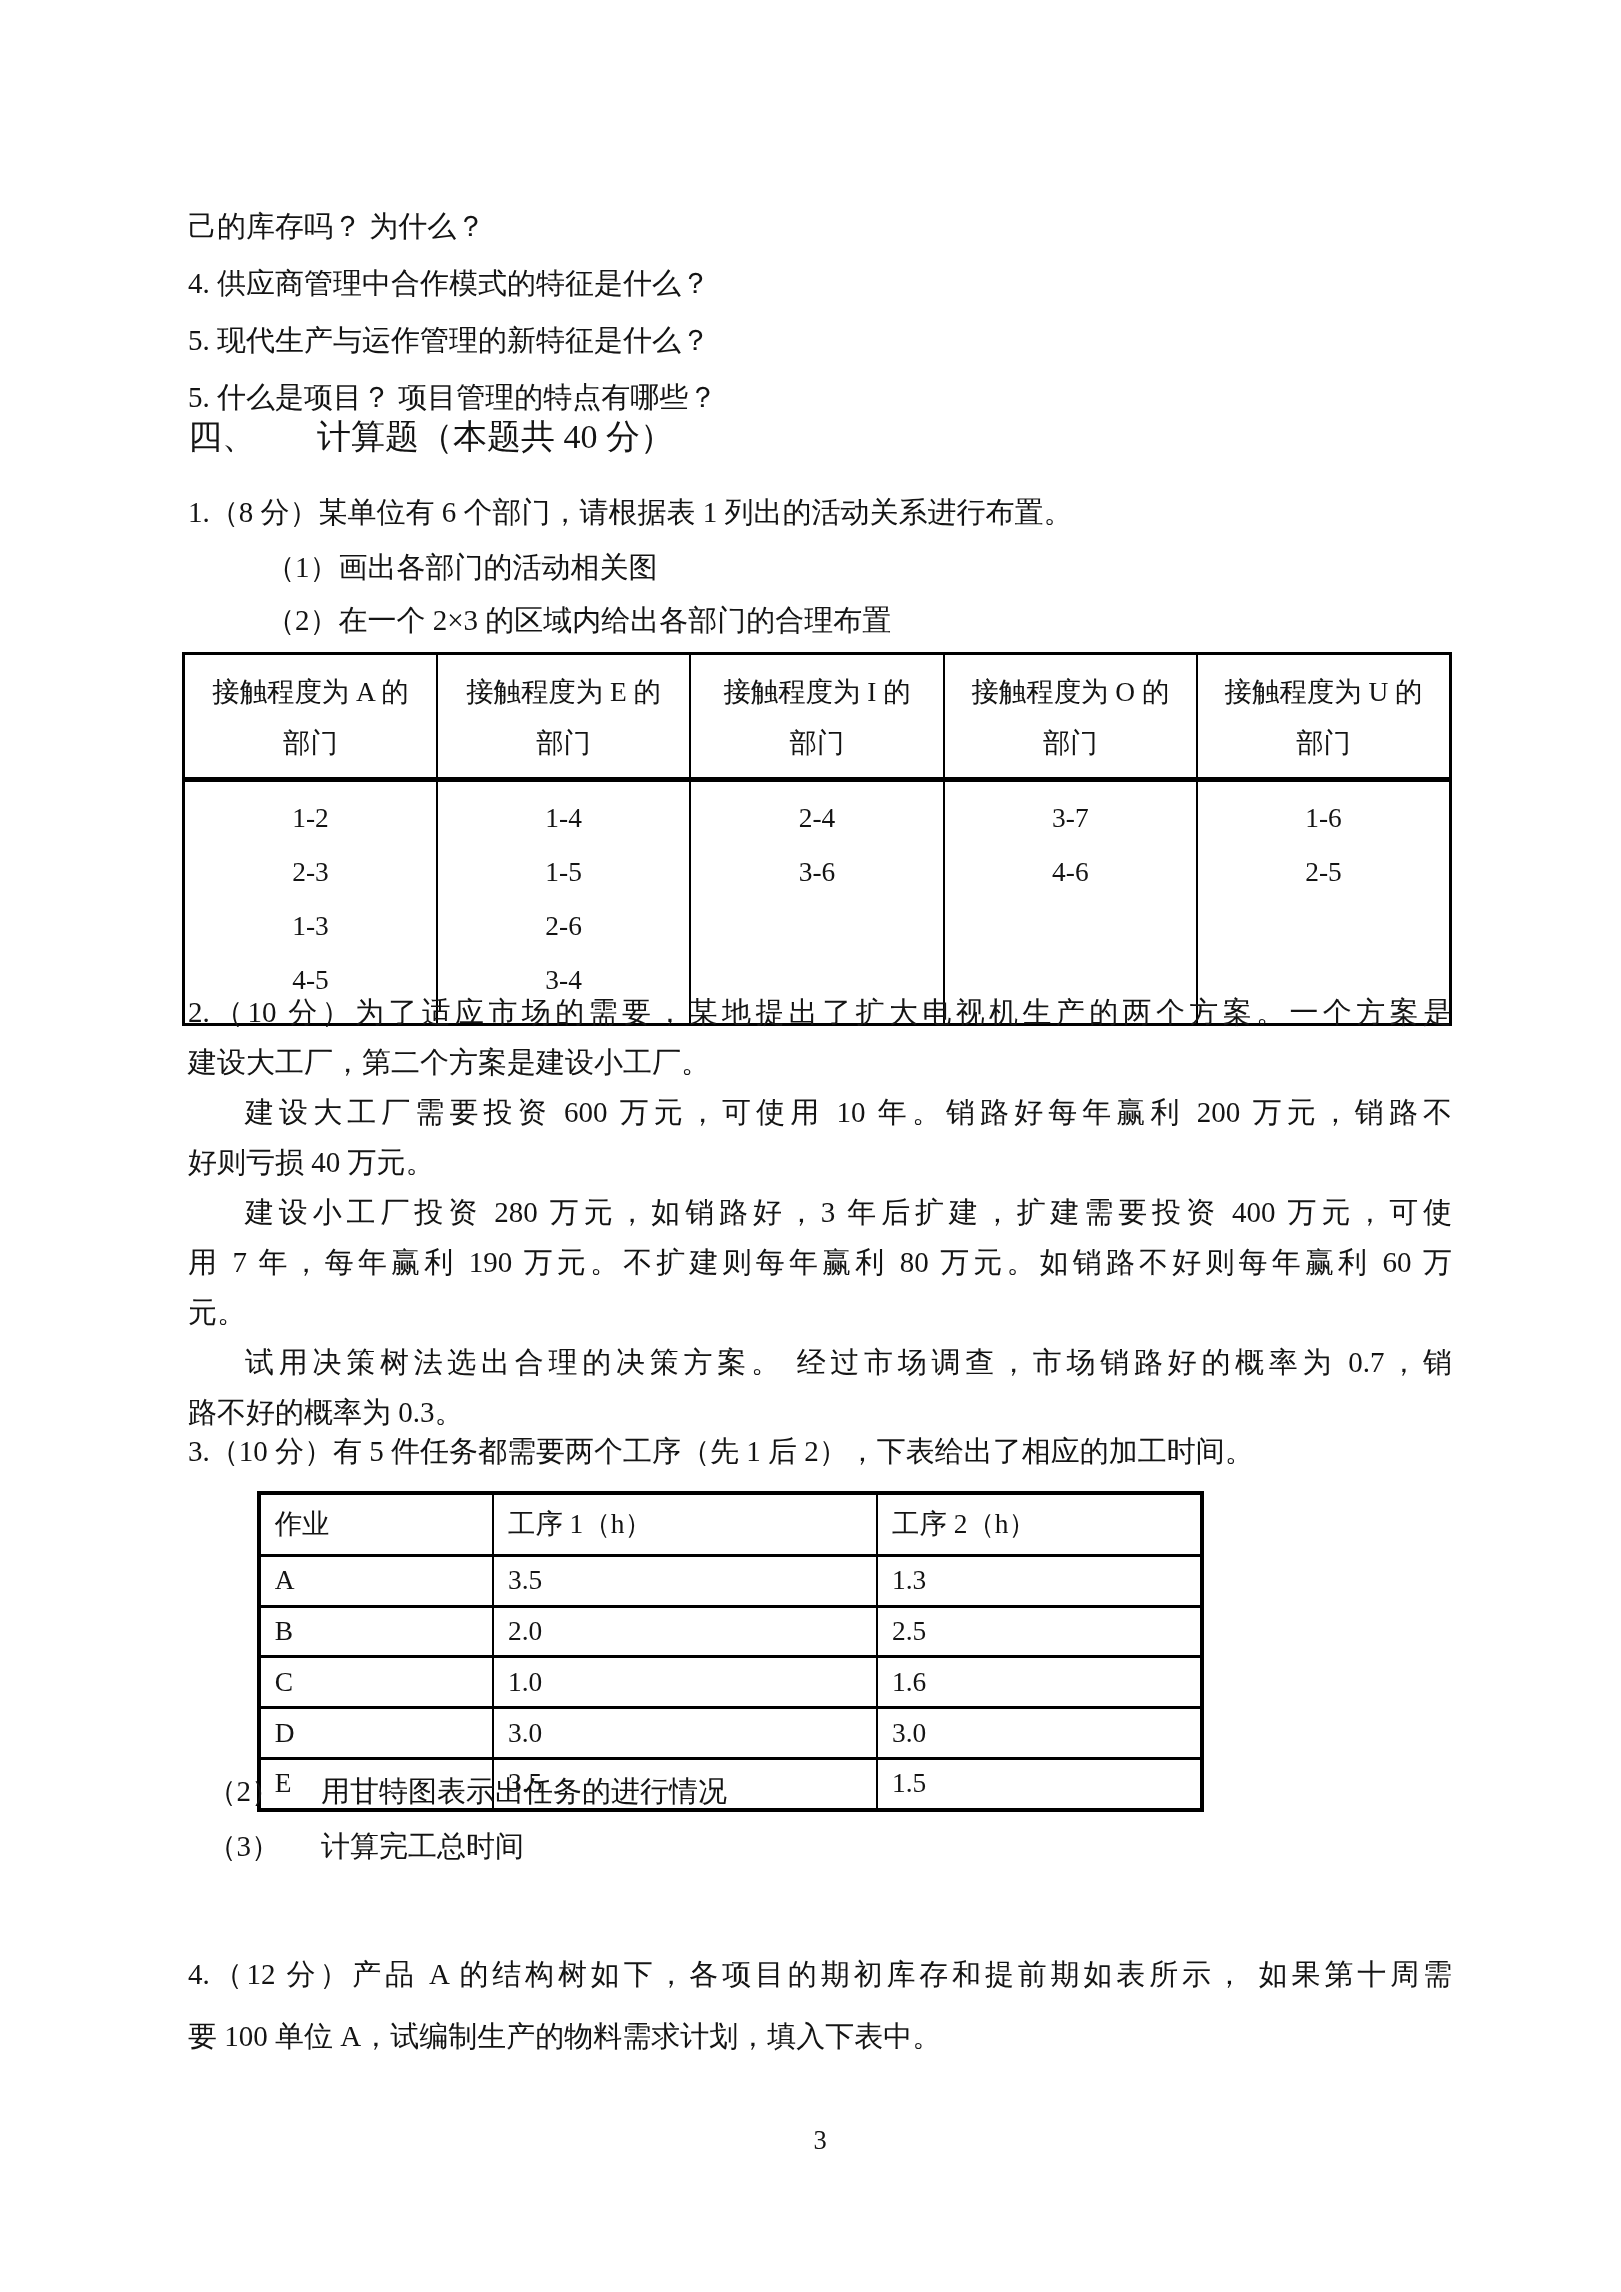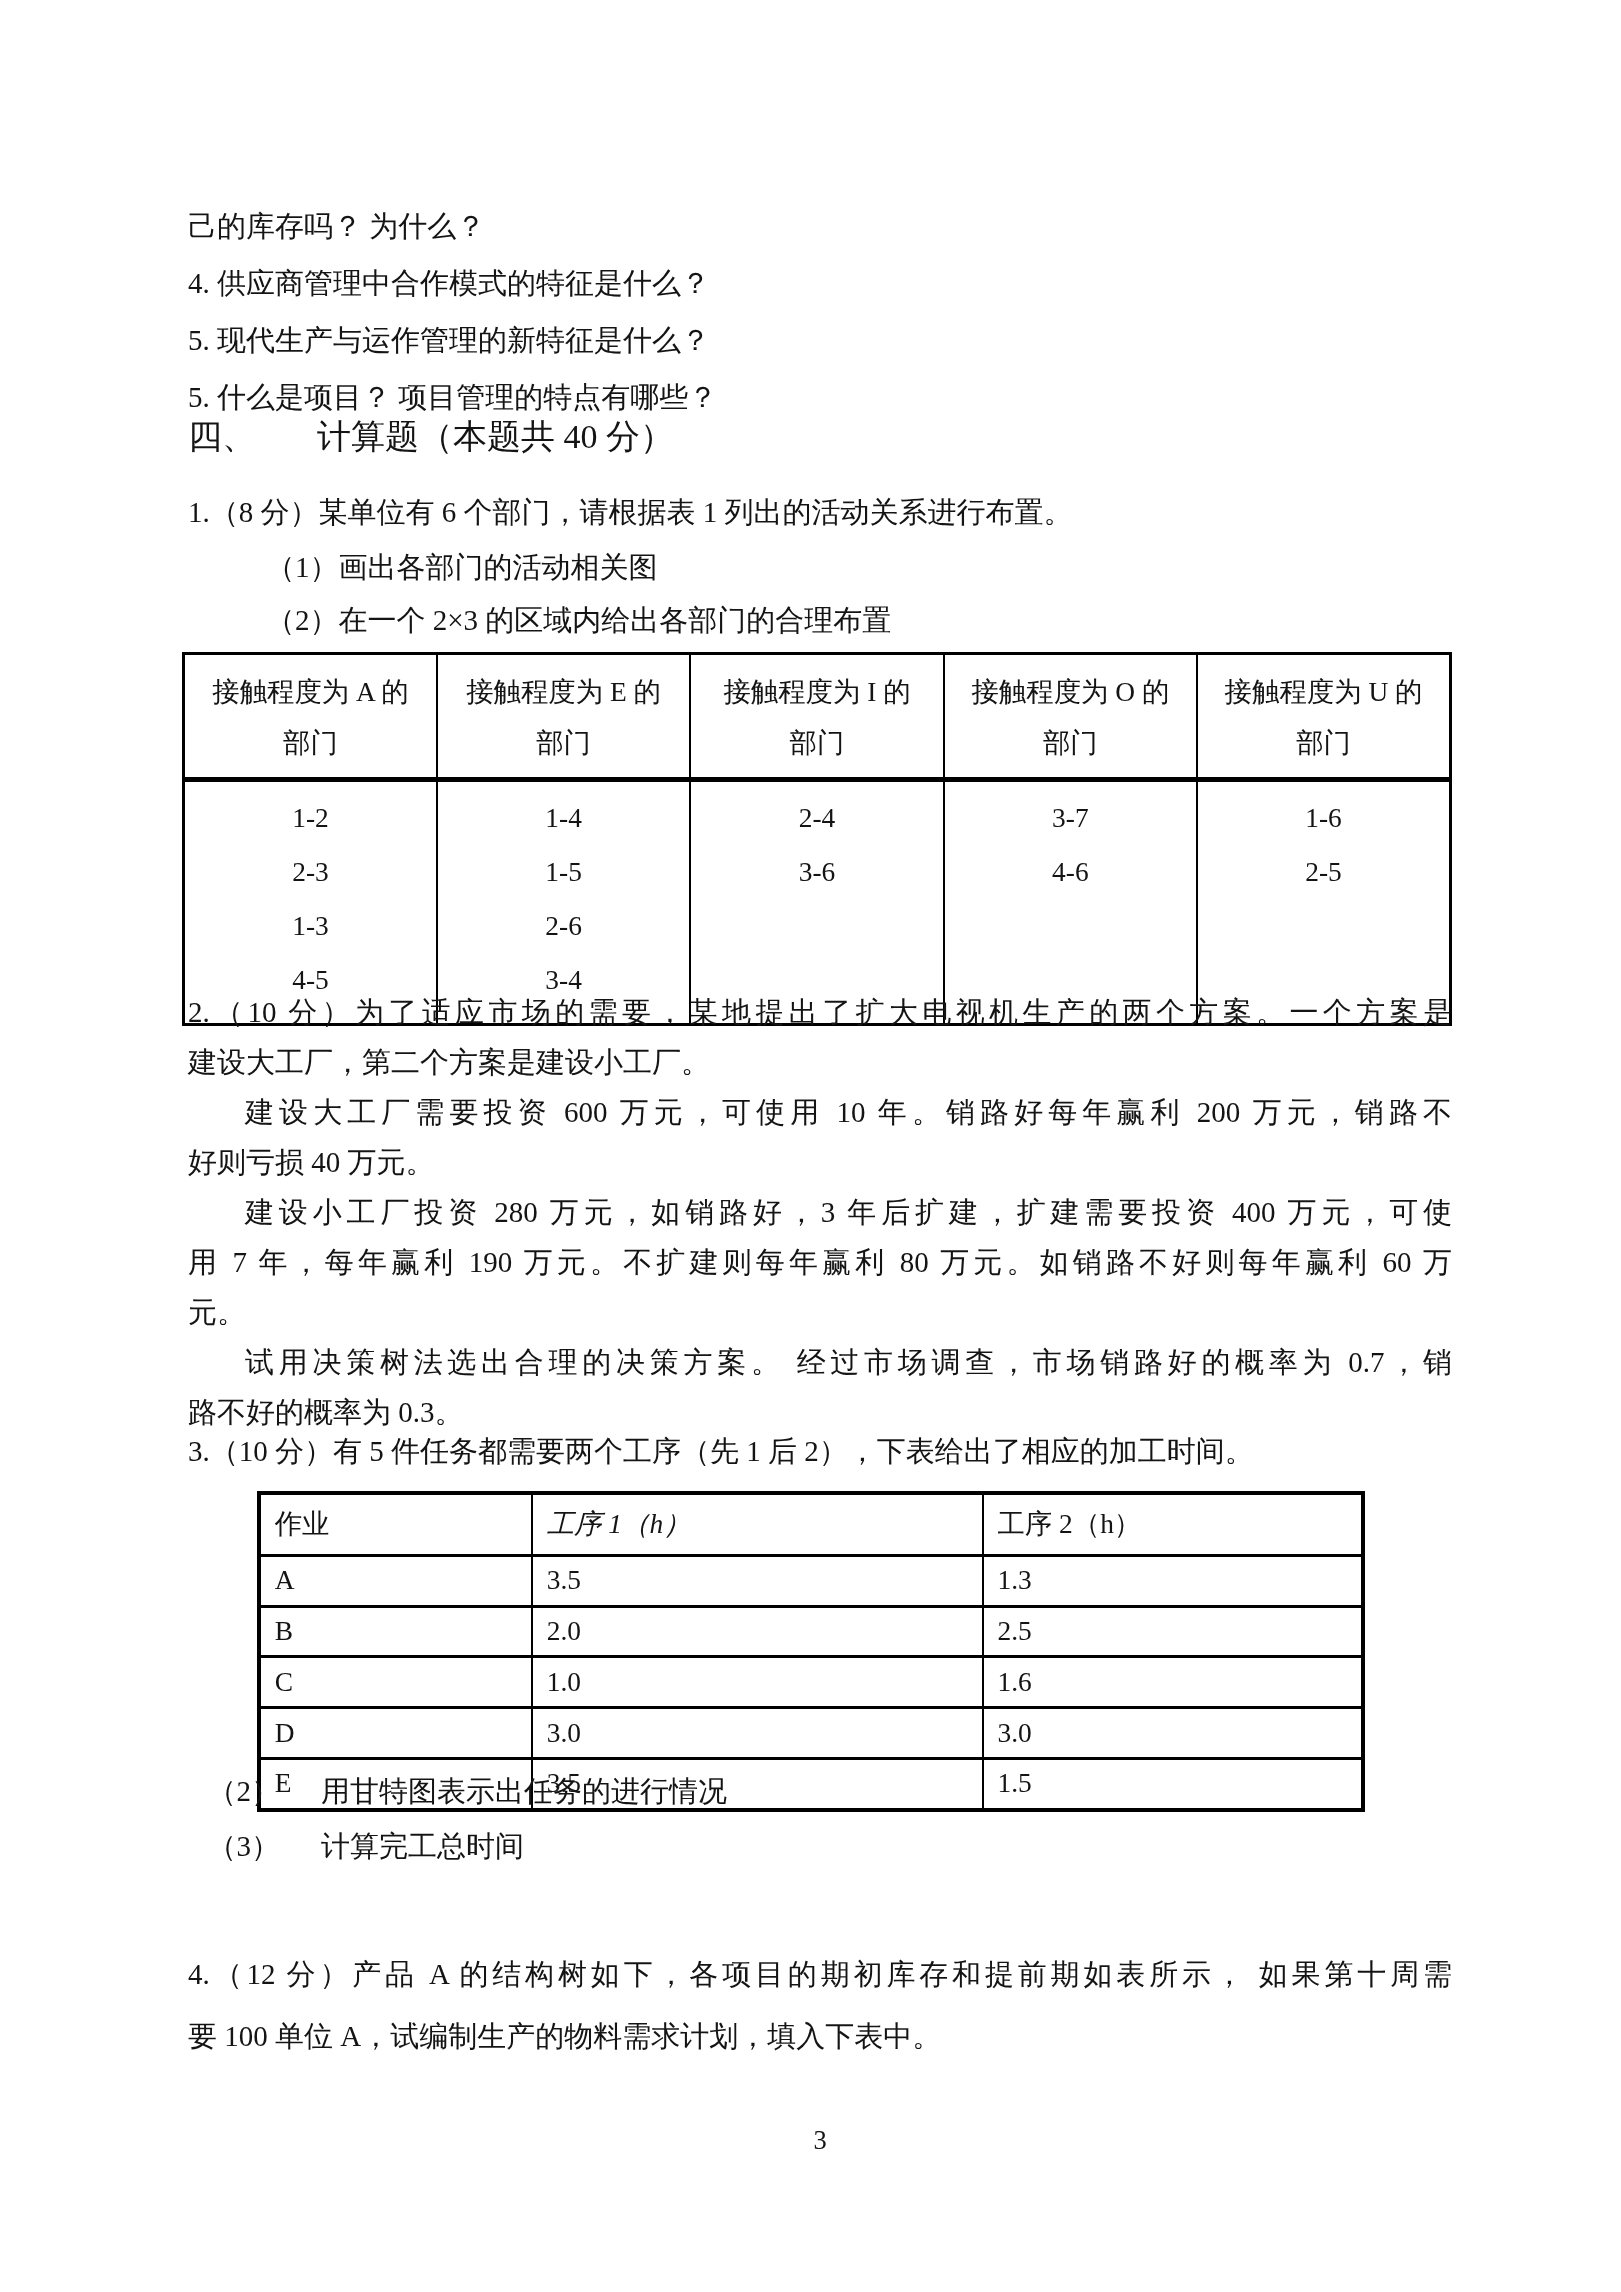--- a/index.html
+++ b/index.html
@@ -39,31 +39,31 @@
     border-left:2.9px solid #000;vertical-align:top;padding:9.8px 0 15.7px 0;
   }
   #table1 td div{line-height:54px;}
   #table1 th:first-child,#table1 td:first-child{border-left:none;}
 
   #q2{top:987px;}
   #q2 .line{line-height:50px;}
 
   #q3stem{top:1423px;}
   #table2{
-    position:absolute;left:257px;top:1467px;width:1108px;
+    position:absolute;left:257px;top:1467px;width:947px;
     border:4.9px solid #000;font-size:27.4px;text-align:left;padding-left:44px;
   }
   #table2 th,#table2 td{
     border:2.9px solid #000;border-top:3.9px solid #000;border-bottom:3.9px solid #000;
     font-weight:normal;padding:3.9px 13.7px;
   }
   #table2 th{height:51px;}
   #table2 td{height:40px;}
   #table2 th:nth-child(1){width:24%;}
-  #table2 th:nth-child(2){width:41.5%;font-style:italic;}
+  #table2 th:nth-child(2){width:41.5%;}
   #table2 th:nth-child(3){width:34.5%;}
 
   #q3subs{top:1764px;padding-left:19.6px;}
   #q3subs .line{line-height:55px;}
   #q3subs .lbl{display:inline-block;margin-right:41px;}
 
   #q4{top:1943px;}
   #q4 .line{line-height:62px;}
 
   #pagenum{top:2125px;text-align:center;font-size:26.5px;}

